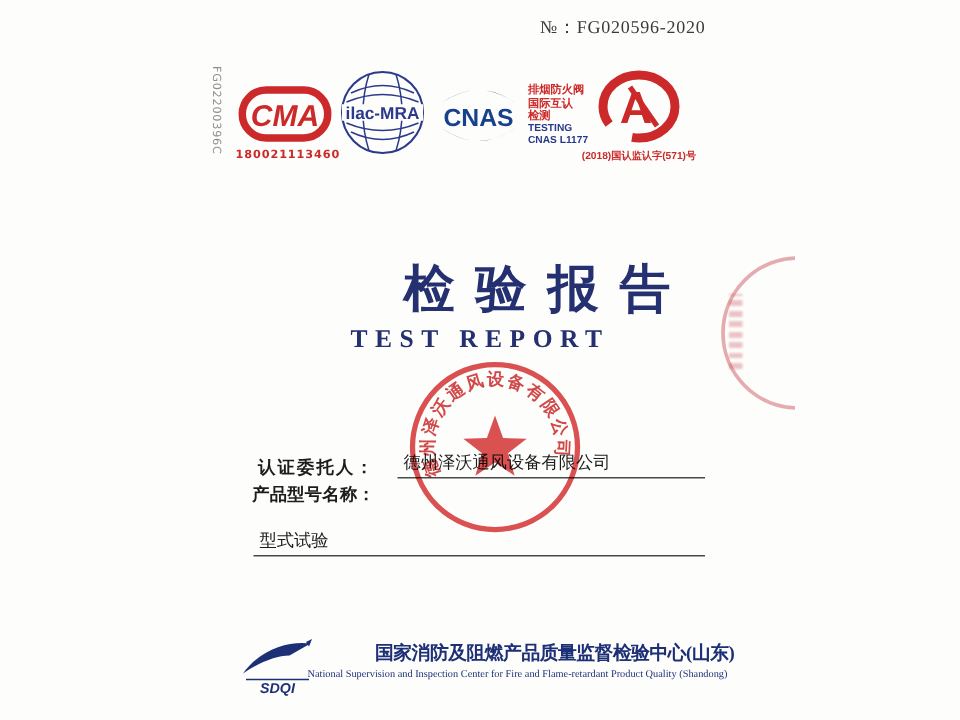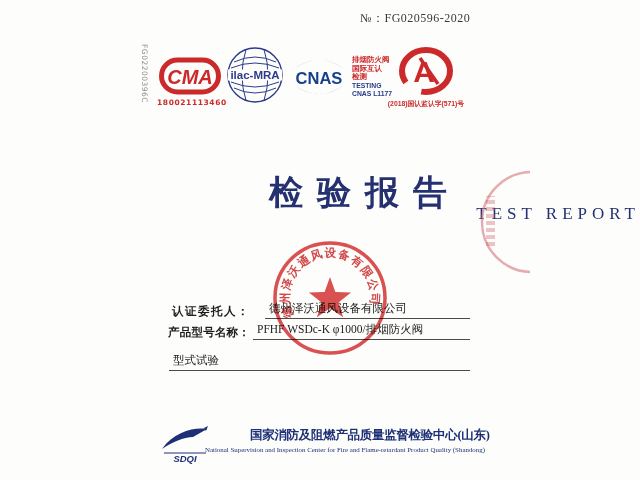--- a/index.html
+++ b/index.html
@@ -30,22 +30,22 @@
     font-size:6.8px;color:#cc2a2a;font-weight:bold;white-space:nowrap;
     font-family:"Liberation Sans",sans-serif;
   }
   
   .title-cn{
     position:absolute;left:0;top:170px;width:640px;text-align:center;
     font-size:34px;font-weight:bold;color:#243070;
     letter-spacing:14px;text-indent:14px;padding-left:38px;
   }
   .title-en{
-    position:absolute;left:0;top:204px;width:640px;text-align:right;
-    font-size:17px;font-weight:normal;color:#243070;letter-spacing:5px;
+    position:absolute;left:0;top:216px;width:640px;text-align:center;
+    font-size:17px;font-weight:bold;color:#243070;letter-spacing:5px;
   }
   
   .form-row{position:absolute;left:166px;width:304px;display:flex;align-items:flex-end;font-size:11.5px;}
   .form-row .lbl{width:84px;text-align:right;white-space:nowrap;color:#1c1c1c;font-weight:bold;}
   .form-row .val{
     flex:1;margin-left:3px;padding:0 2px 2px 4px;
     border-bottom:1.2px solid #4a4a4a;white-space:nowrap;color:#1c1c1c;
   }
   .row-1{top:301px;gap:12px;}  .row-1 .lbl{letter-spacing:1.5px;}
   .row-2{top:322px;}  .row-2 .lbl{letter-spacing:.2px;}
@@ -123,21 +123,20 @@
 
   <div class="title-cn">检验报告</div>
   <div class="title-en">TEST REPORT</div>
 
   <div class="form-row row-1">
     <span class="lbl">认证委托人：</span>
     <span class="val">德州泽沃通风设备有限公司</span>
   </div>
   <div class="form-row row-2">
     <span class="lbl">产品型号名称：</span>
-    <span class="val">PFHF WSDc-K φ1000/排烟防火阀</span>
   </div>
   <div class="form-row row-3">
     <span class="val">型式试验</span>
   </div>
 
   <svg class="stamp" width="120" height="120" viewBox="0 0 120 120">
     <circle cx="60" cy="60" r="55" fill="none" stroke="#d94343" stroke-width="3.5"></circle>
     <polygon points="60,39 65.4,54 81.1,54.5 68.7,64.2 73.1,79.2 60,70.3 46.9,79.2 51.3,64.2 38.9,54.5 54.6,54" fill="#d94343"></polygon>
     <defs>
       <path id="sealArc" d="M 24.4 80 A 41 41 0 1 1 95.6 80" fill="none"></path>

